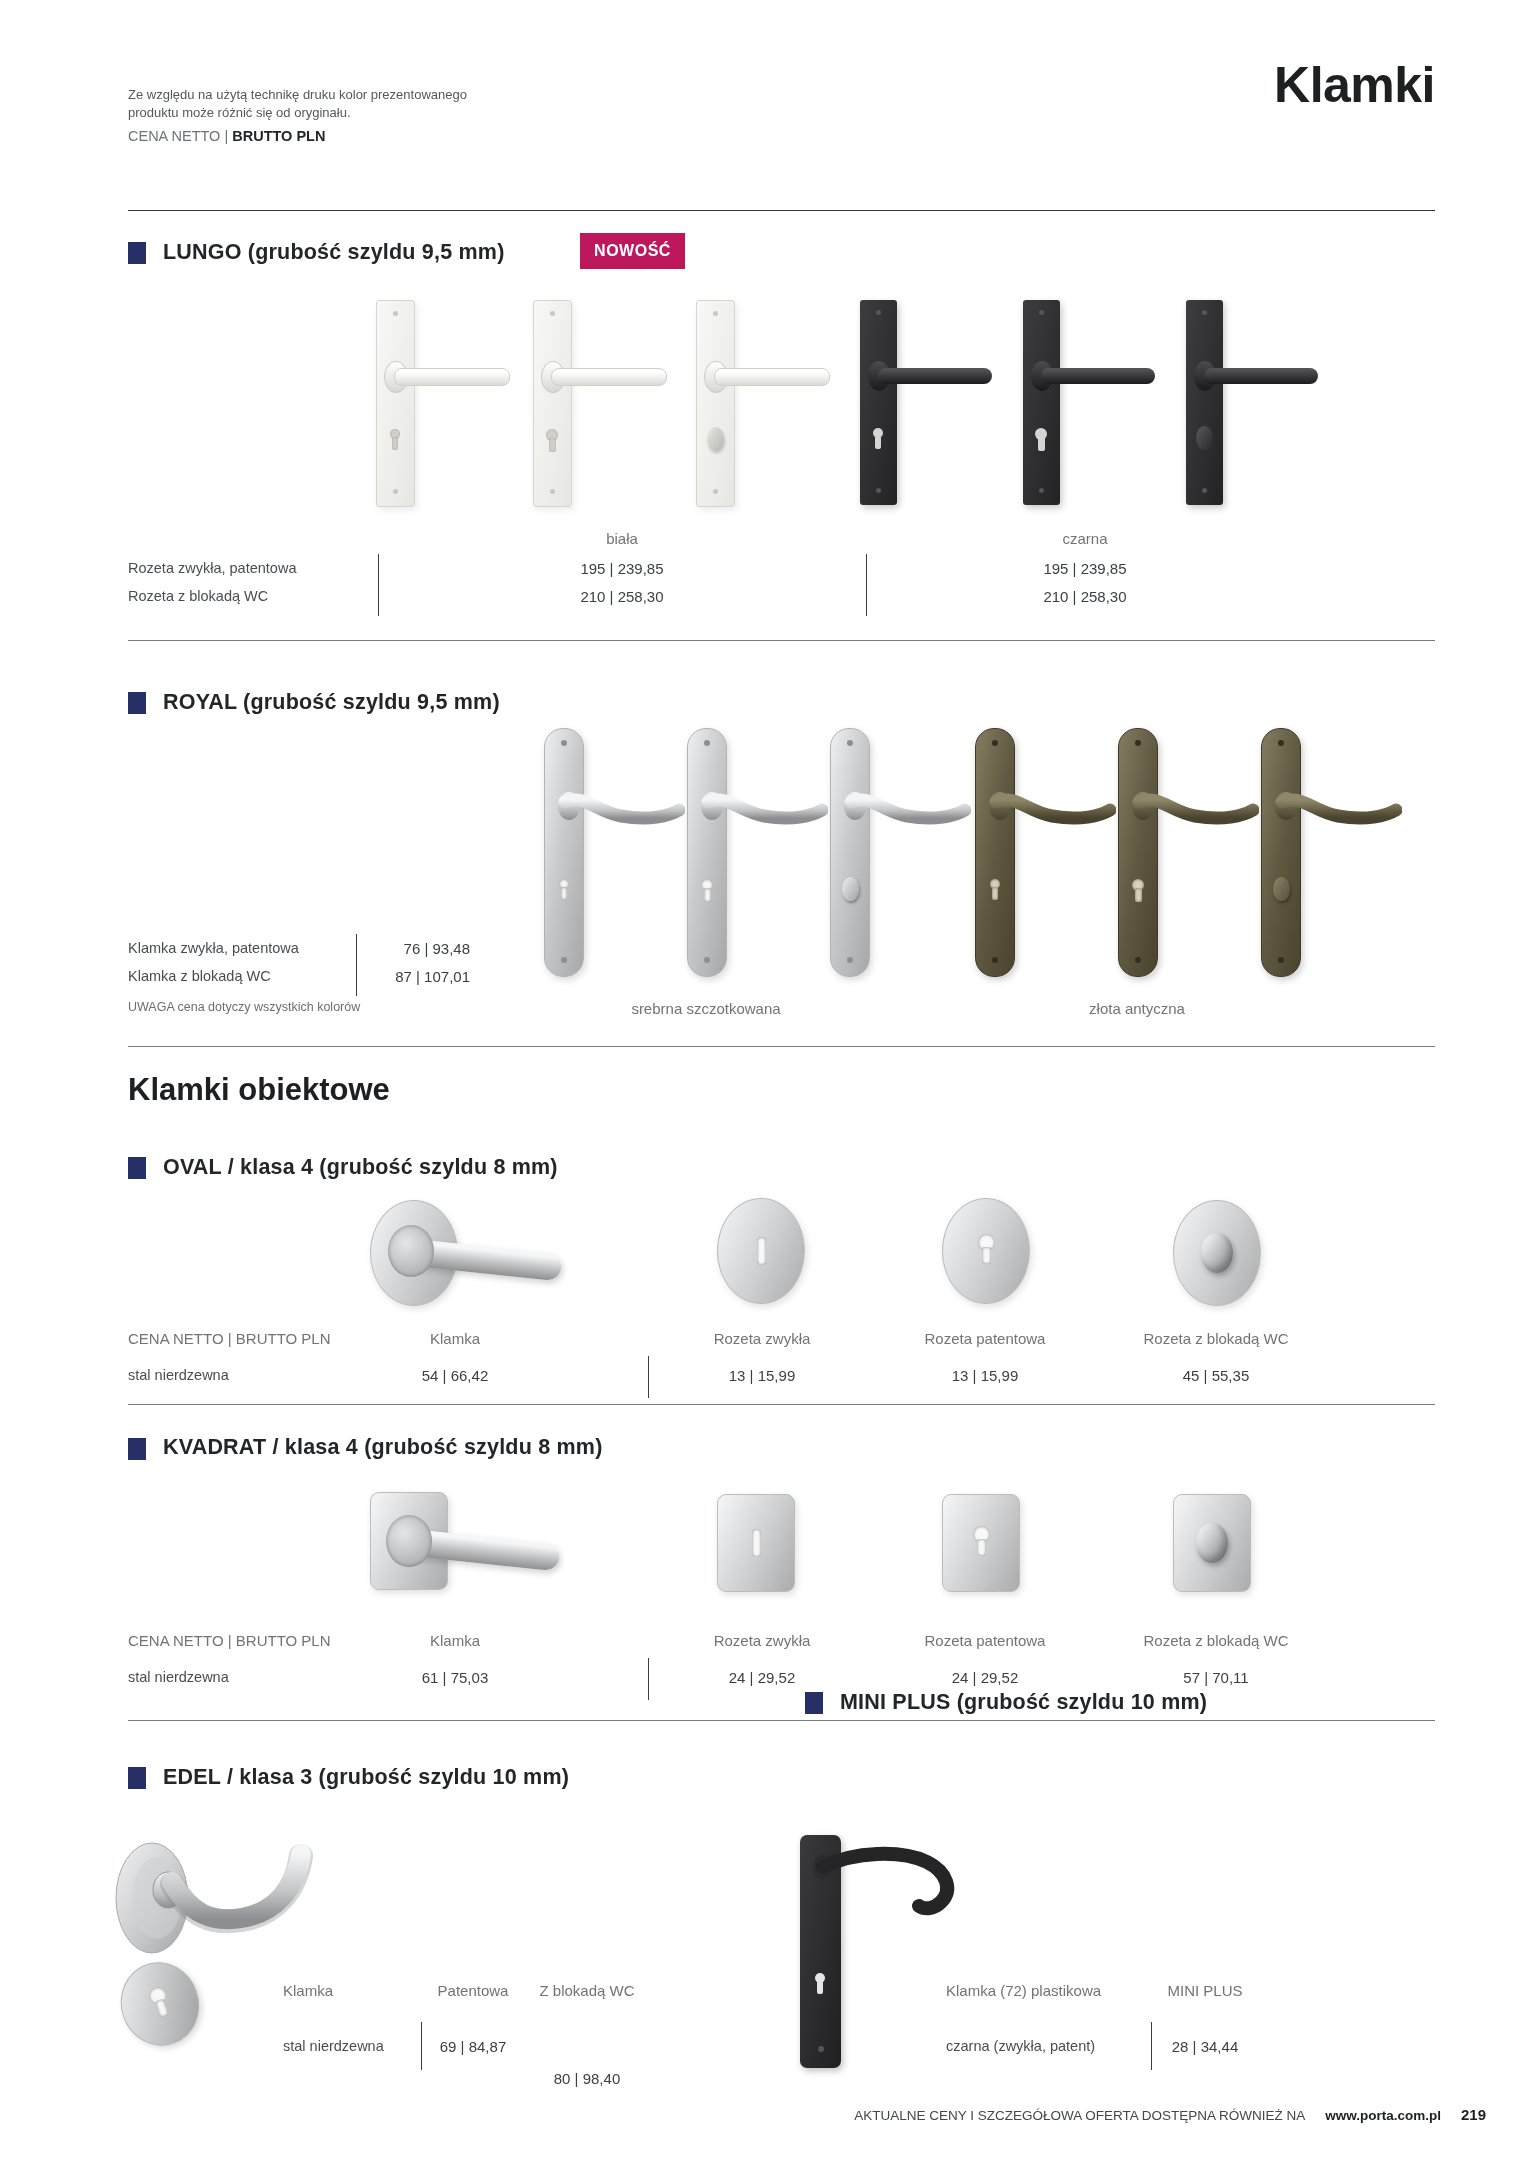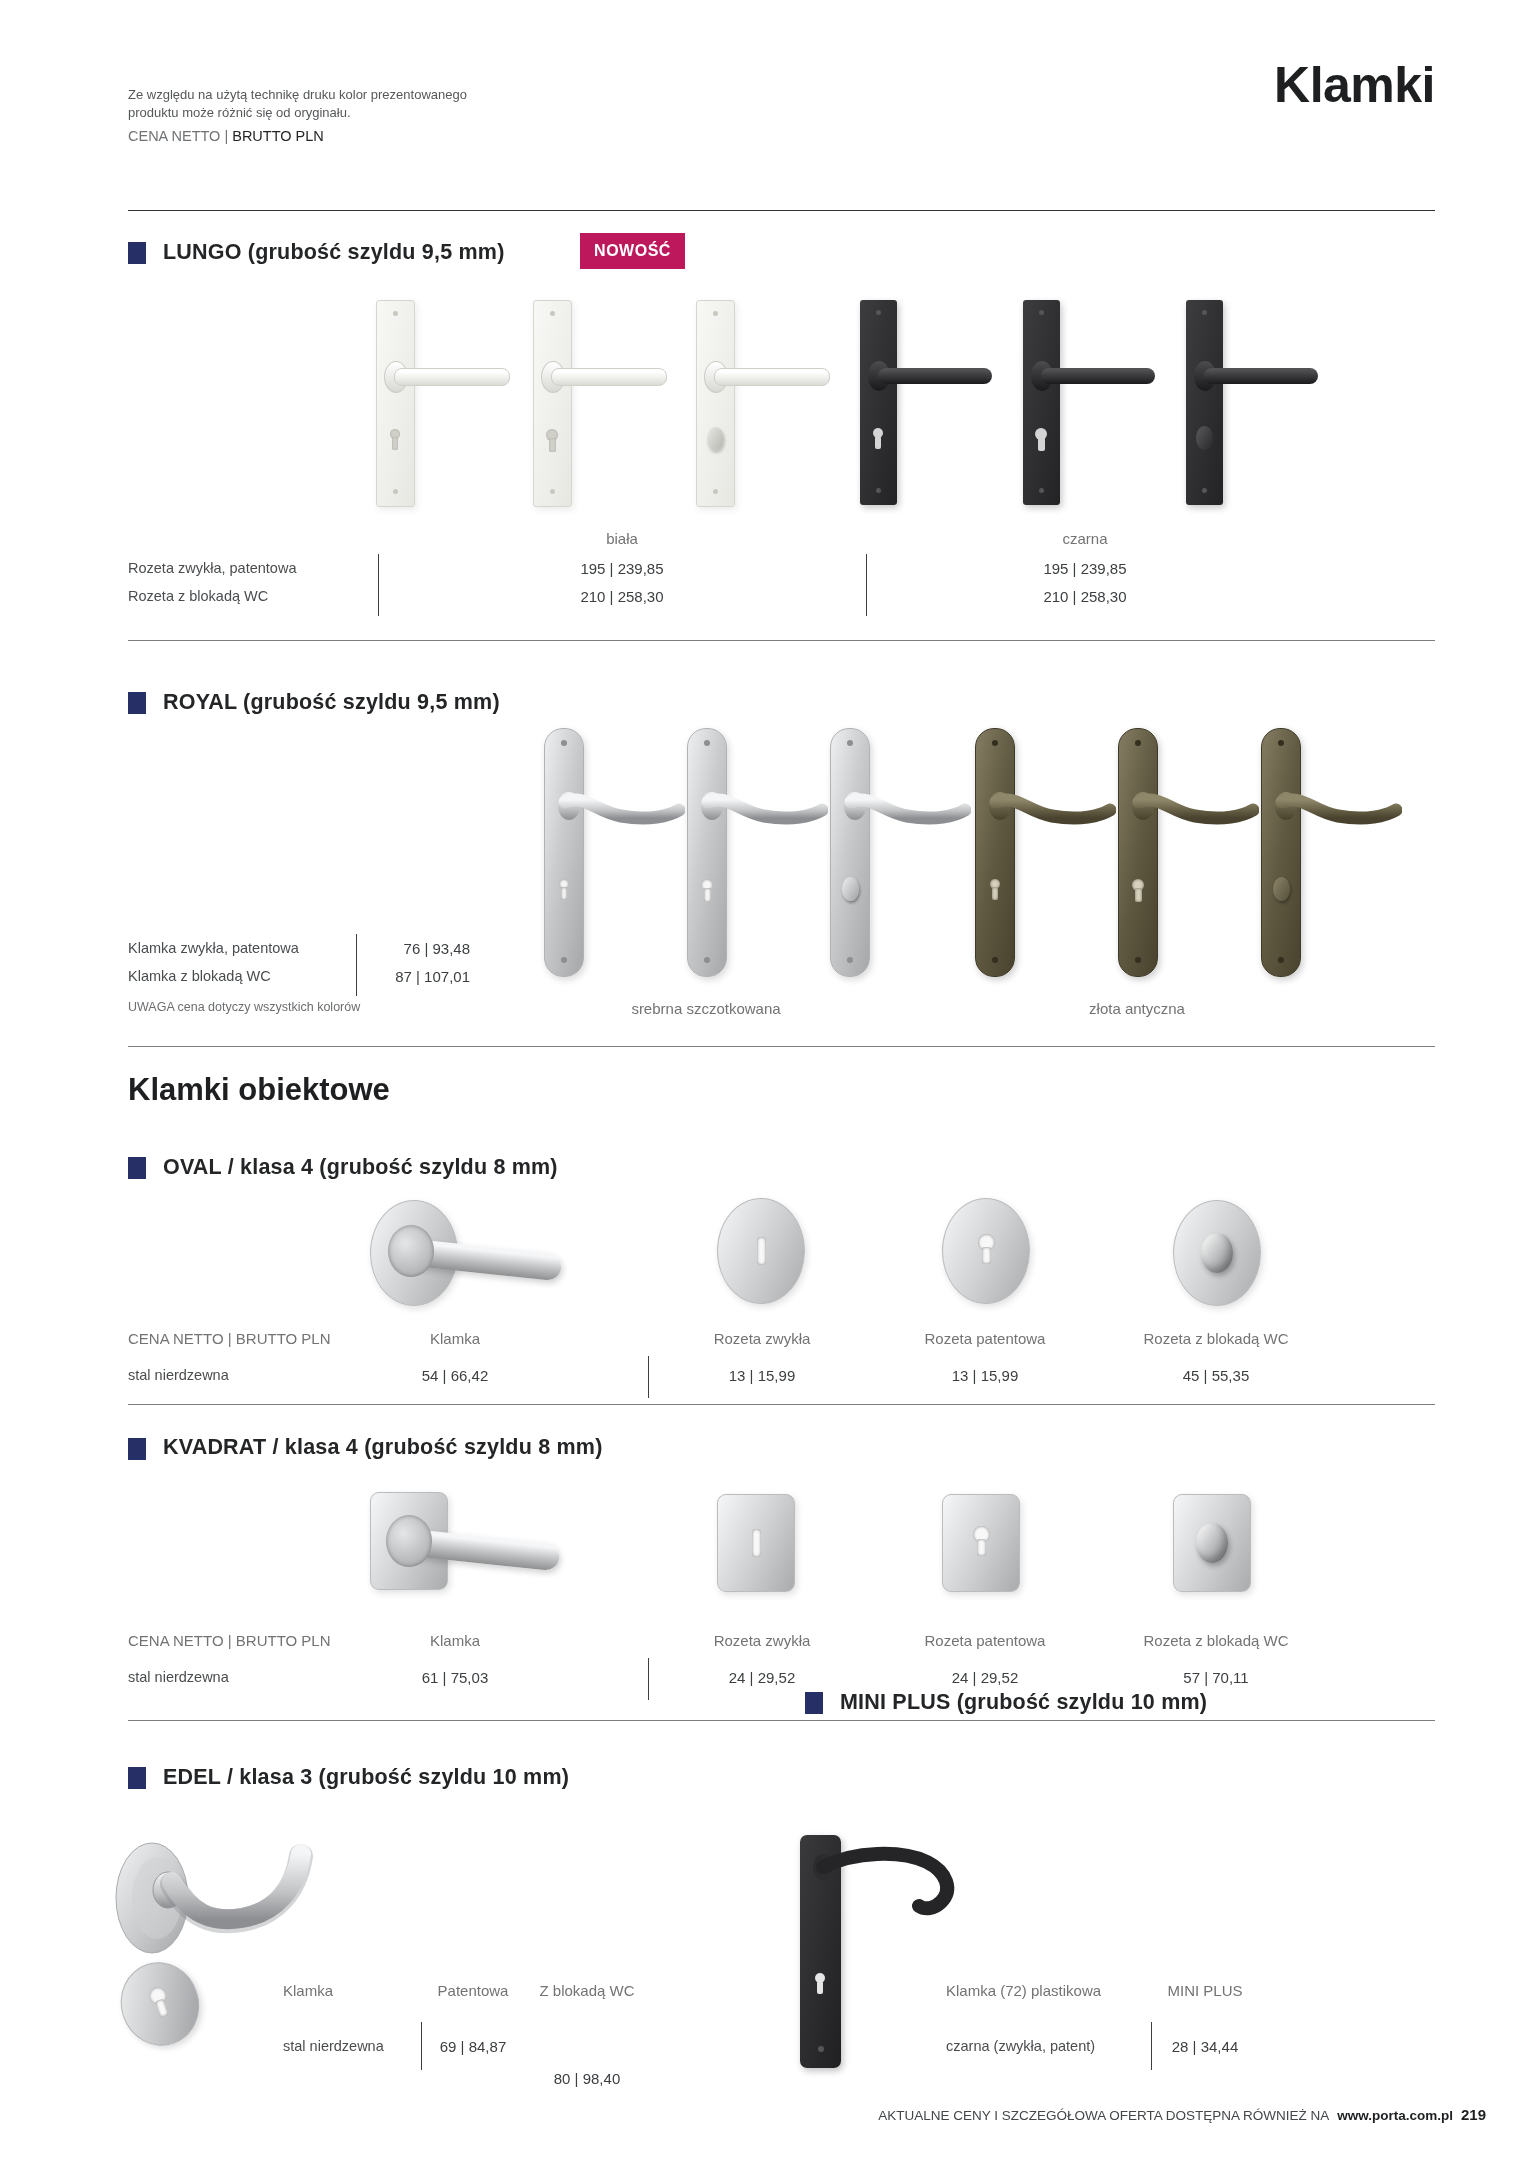--- a/index.html
+++ b/index.html
@@ -3,36 +3,36 @@
 <meta charset="utf-8">
 <style>
   html,body{margin:0;padding:0;background:#fff;}
   .page{position:relative;width:1527px;height:2160px;background:#fff;overflow:hidden;
         font-family:"Liberation Sans",sans-serif;color:#232527;}
   .abs{position:absolute;}
   .rule{position:absolute;left:128px;width:1307px;height:1px;background:#7b7e81;}
   .rule.dark{background:#313336;}
   .t-gray{color:#55585a;}
   .t-light{color:#707376;}
-  .b{font-weight:normal;}
+  .b{font-weight:bold;}
   .ctr{text-align:center;}
   .rgt{text-align:right;}
   .sec-head{position:absolute;display:flex;align-items:center;gap:17px;}
   .sq{width:18px;height:22px;background:#262f66;flex:0 0 auto;}
   .sec-title{font-size:21.5px;font-weight:bold;color:#232527;letter-spacing:.2px;}
   .badge{position:absolute;left:580px;top:233px;width:105px;height:36px;background:#be185d;
          color:#fff;font-size:16px;font-weight:bold;display:flex;align-items:center;justify-content:center;letter-spacing:.5px;}
   .vdiv{position:absolute;width:1px;background:#3c3f41;}
   .lbl{position:absolute;font-size:14.5px;color:#4a4d4f;}
   .price{position:absolute;font-size:15px;color:#3c3f41;}
   .colhead{position:absolute;font-size:15px;color:#737373;}
   .h1{position:absolute;font-size:50px;font-weight:bold;color:#1d1f21;letter-spacing:-.5px;}
   .h2{position:absolute;font-size:31px;font-weight:bold;color:#1d1f21;}
   .note{position:absolute;font-size:12.5px;color:#6b6e71;}
-  .foot{position:absolute;top:2106px;right:41px;display:flex;align-items:baseline;gap:8px;font-size:13.5px;color:#44474a;}
+  .foot{position:absolute;top:2106px;right:41px;display:flex;align-items:baseline;gap:20px;font-size:13.5px;color:#44474a;}
   .foot .url{font-weight:bold;color:#1d1f21;}
   .foot .pnum{font-weight:bold;font-size:15px;color:#1d1f21;}
 
   
   .lungo{position:absolute;width:160px;height:205px;}
   .lungo .plate{position:absolute;left:0;top:0;width:37px;height:205px;border-radius:3px;}
   .lungo.w .plate{background:linear-gradient(100deg,#f8f8f6,#e7e7e2);border:1px solid #d6d6cf;box-shadow:2px 3px 7px rgba(0,0,0,.08);}
   .lungo.k .plate{background:linear-gradient(100deg,#3d3d3f,#232325);box-shadow:2px 3px 7px rgba(0,0,0,.22);}
   .lungo .plate::before,.lungo .plate::after{content:"";position:absolute;left:50%;margin-left:-2.5px;width:5px;height:5px;border-radius:50%;}
   .lungo .plate::before{top:10px;} .lungo .plate::after{bottom:12px;}

